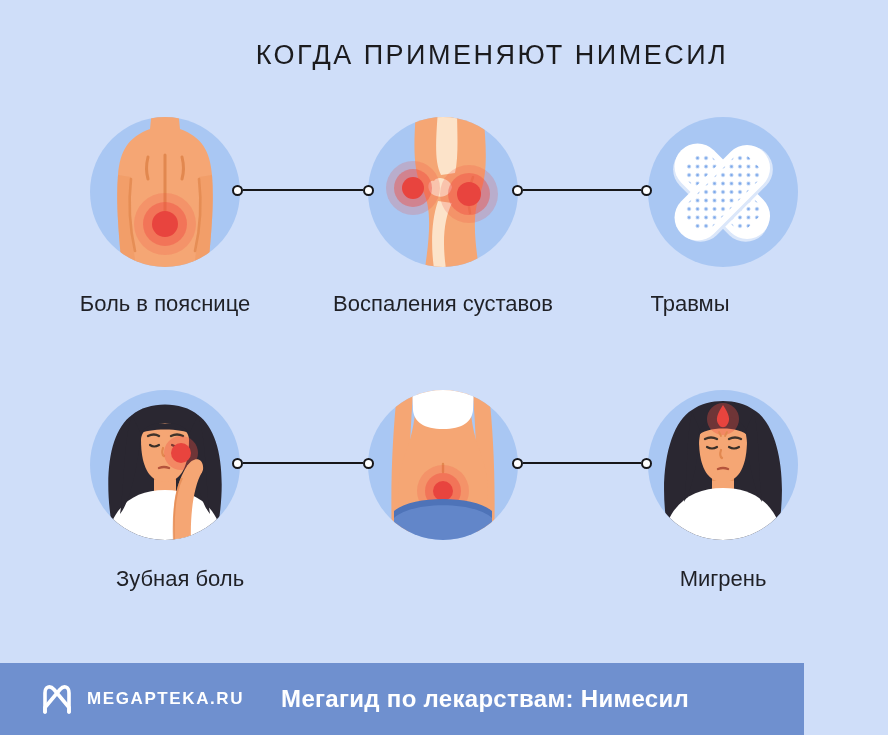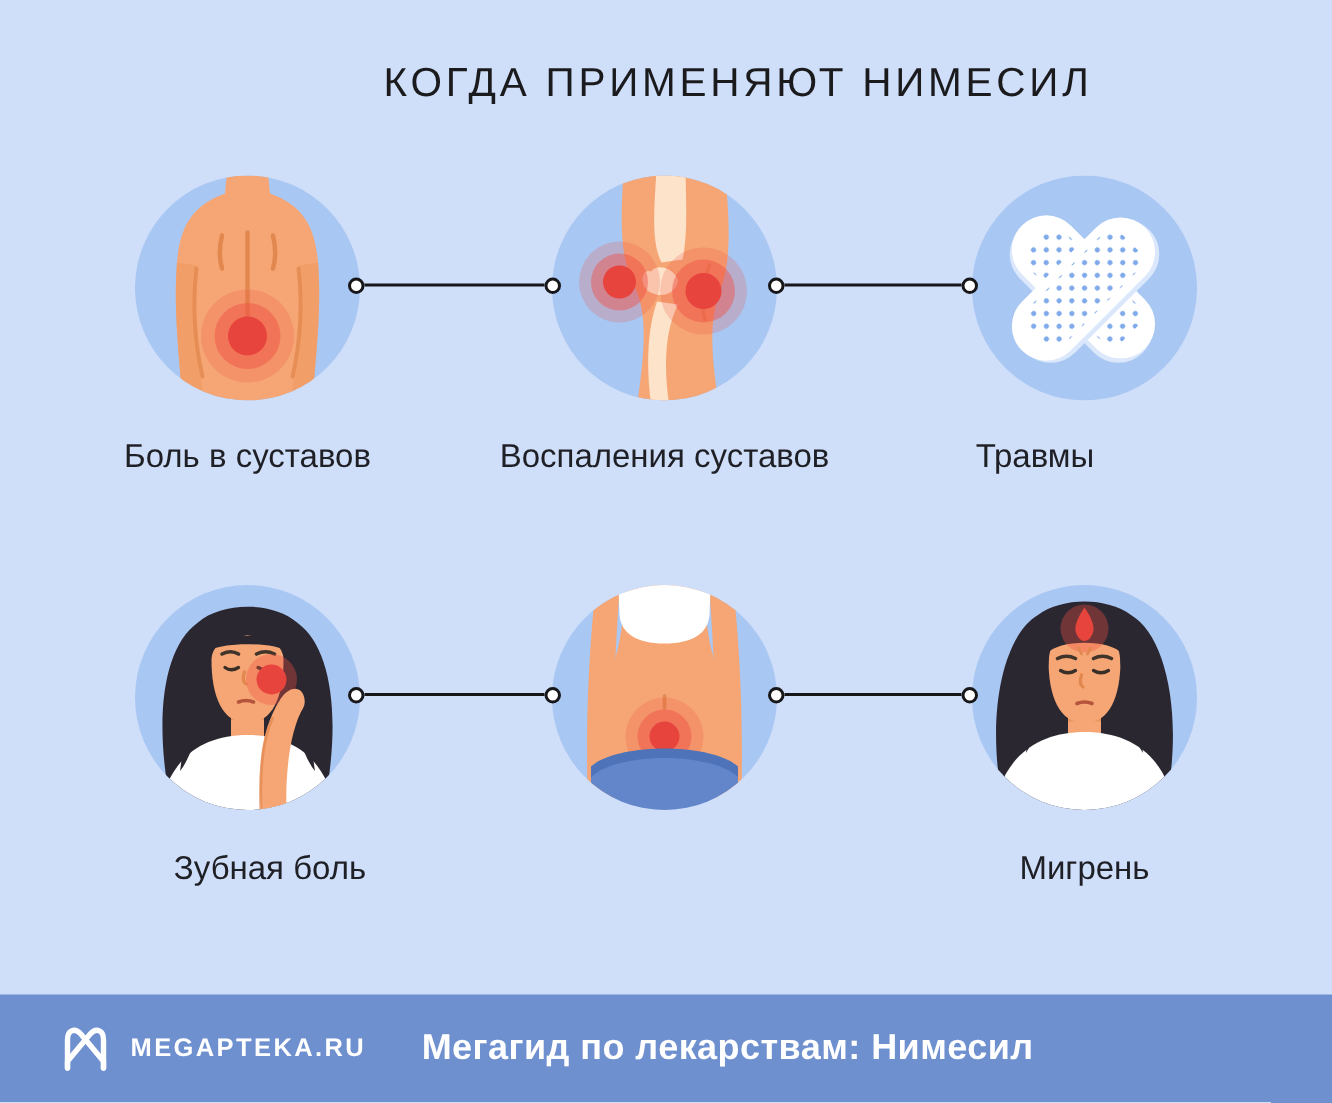--- a/index.html
+++ b/index.html
@@ -19,21 +19,21 @@
   }
   .connector{
     position:absolute;display:flex;align-items:center;height:12px;transform:translateY(-50%);
   }
   .connector .dot{
     width:11px;height:11px;border:2.6px solid #17171a;border-radius:50%;
     background:#ffffff;box-sizing:border-box;flex:0 0 auto;
   }
   .connector .line{flex:1 1 auto;height:2.6px;background:#17171a;}
   .footer{
-    position:absolute;left:0;top:663px;width:888px;height:72px;background:#6f90cf;
+    position:absolute;left:0;top:663px;width:804px;height:72px;background:#6f90cf;
     display:flex;align-items:center;
   }
   .footer .logo{margin-left:40px;flex:0 0 auto;display:flex;}
   .footer .brand{
     margin-left:13px;color:#ffffff;font-weight:700;font-size:17px;letter-spacing:1.6px;
   }
   .footer .caption{
     margin-left:37px;color:#ffffff;font-weight:700;font-size:24px;letter-spacing:0.3px;
   }
 </style>
@@ -60,21 +60,21 @@
         <path d="M109 62 C112 88 110 112 105 134" stroke="#e2884f" stroke-width="2.6" fill="none" stroke-linecap="round" opacity="0.8"></path>
         <path d="M75 38 C75 60 75 80 75 100" stroke="#e2884f" stroke-width="3" fill="none" stroke-linecap="round"></path>
         <path d="M58 40 C56 48 56 55 58 62" stroke="#e2884f" stroke-width="3" fill="none" stroke-linecap="round"></path>
         <path d="M92 40 C94 48 94 55 92 62" stroke="#e2884f" stroke-width="3" fill="none" stroke-linecap="round"></path>
         <circle cx="75" cy="107" r="31" fill="#f05045" opacity="0.22"></circle>
         <circle cx="75" cy="107" r="22" fill="#f05045" opacity="0.45"></circle>
         <circle cx="75" cy="107" r="13" fill="#e8443e"></circle>
       </g>
     </svg>
   </div>
-  <div class="card-label" style="left:35px;top:287px;">Боль в суставов</div>
+  <div class="card-label" style="left:35px;top:287px;">Боль в пояснице</div>
 
   <div class="circle-wrap" style="left:368px;top:117px;">
     <svg viewBox="0 0 150 150">
       <defs>
           <clipPath id="c2">
             <circle cx="75" cy="75" r="75"></circle>
           </clipPath>
         </defs>
       <circle cx="75" cy="75" r="75" fill="#a9c7f3"></circle>
       <g clip-path="url(#c2)">

